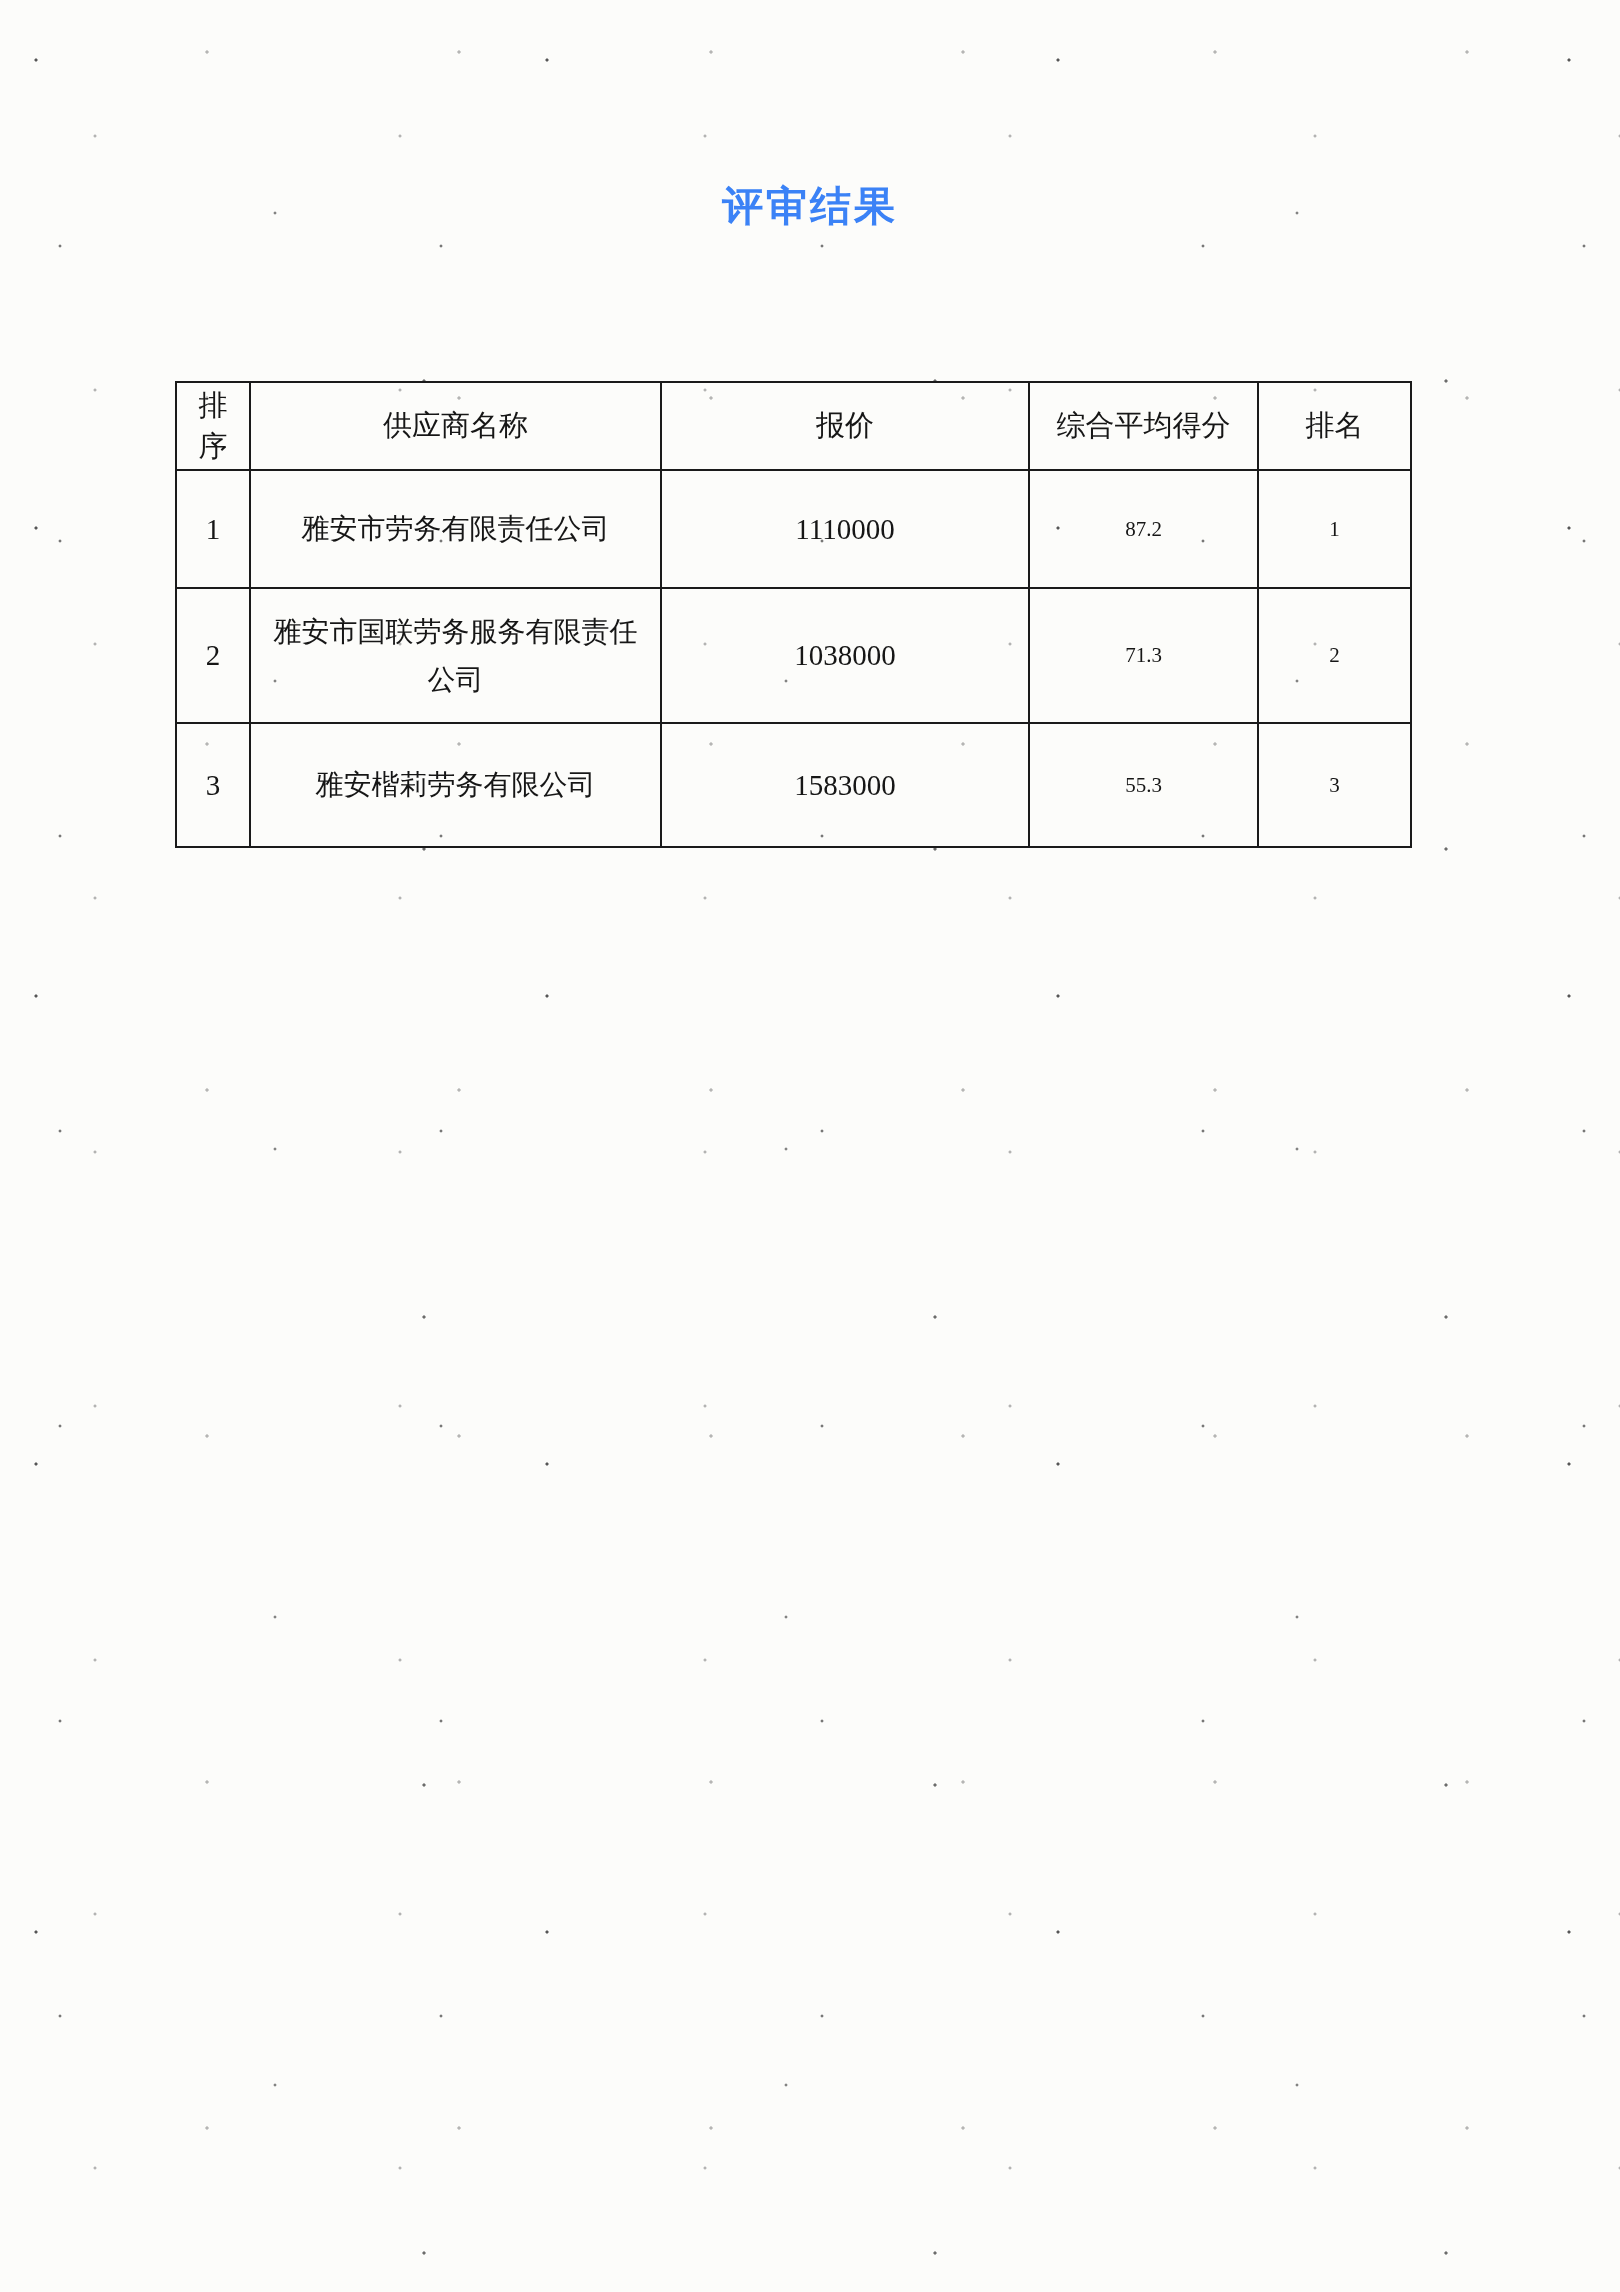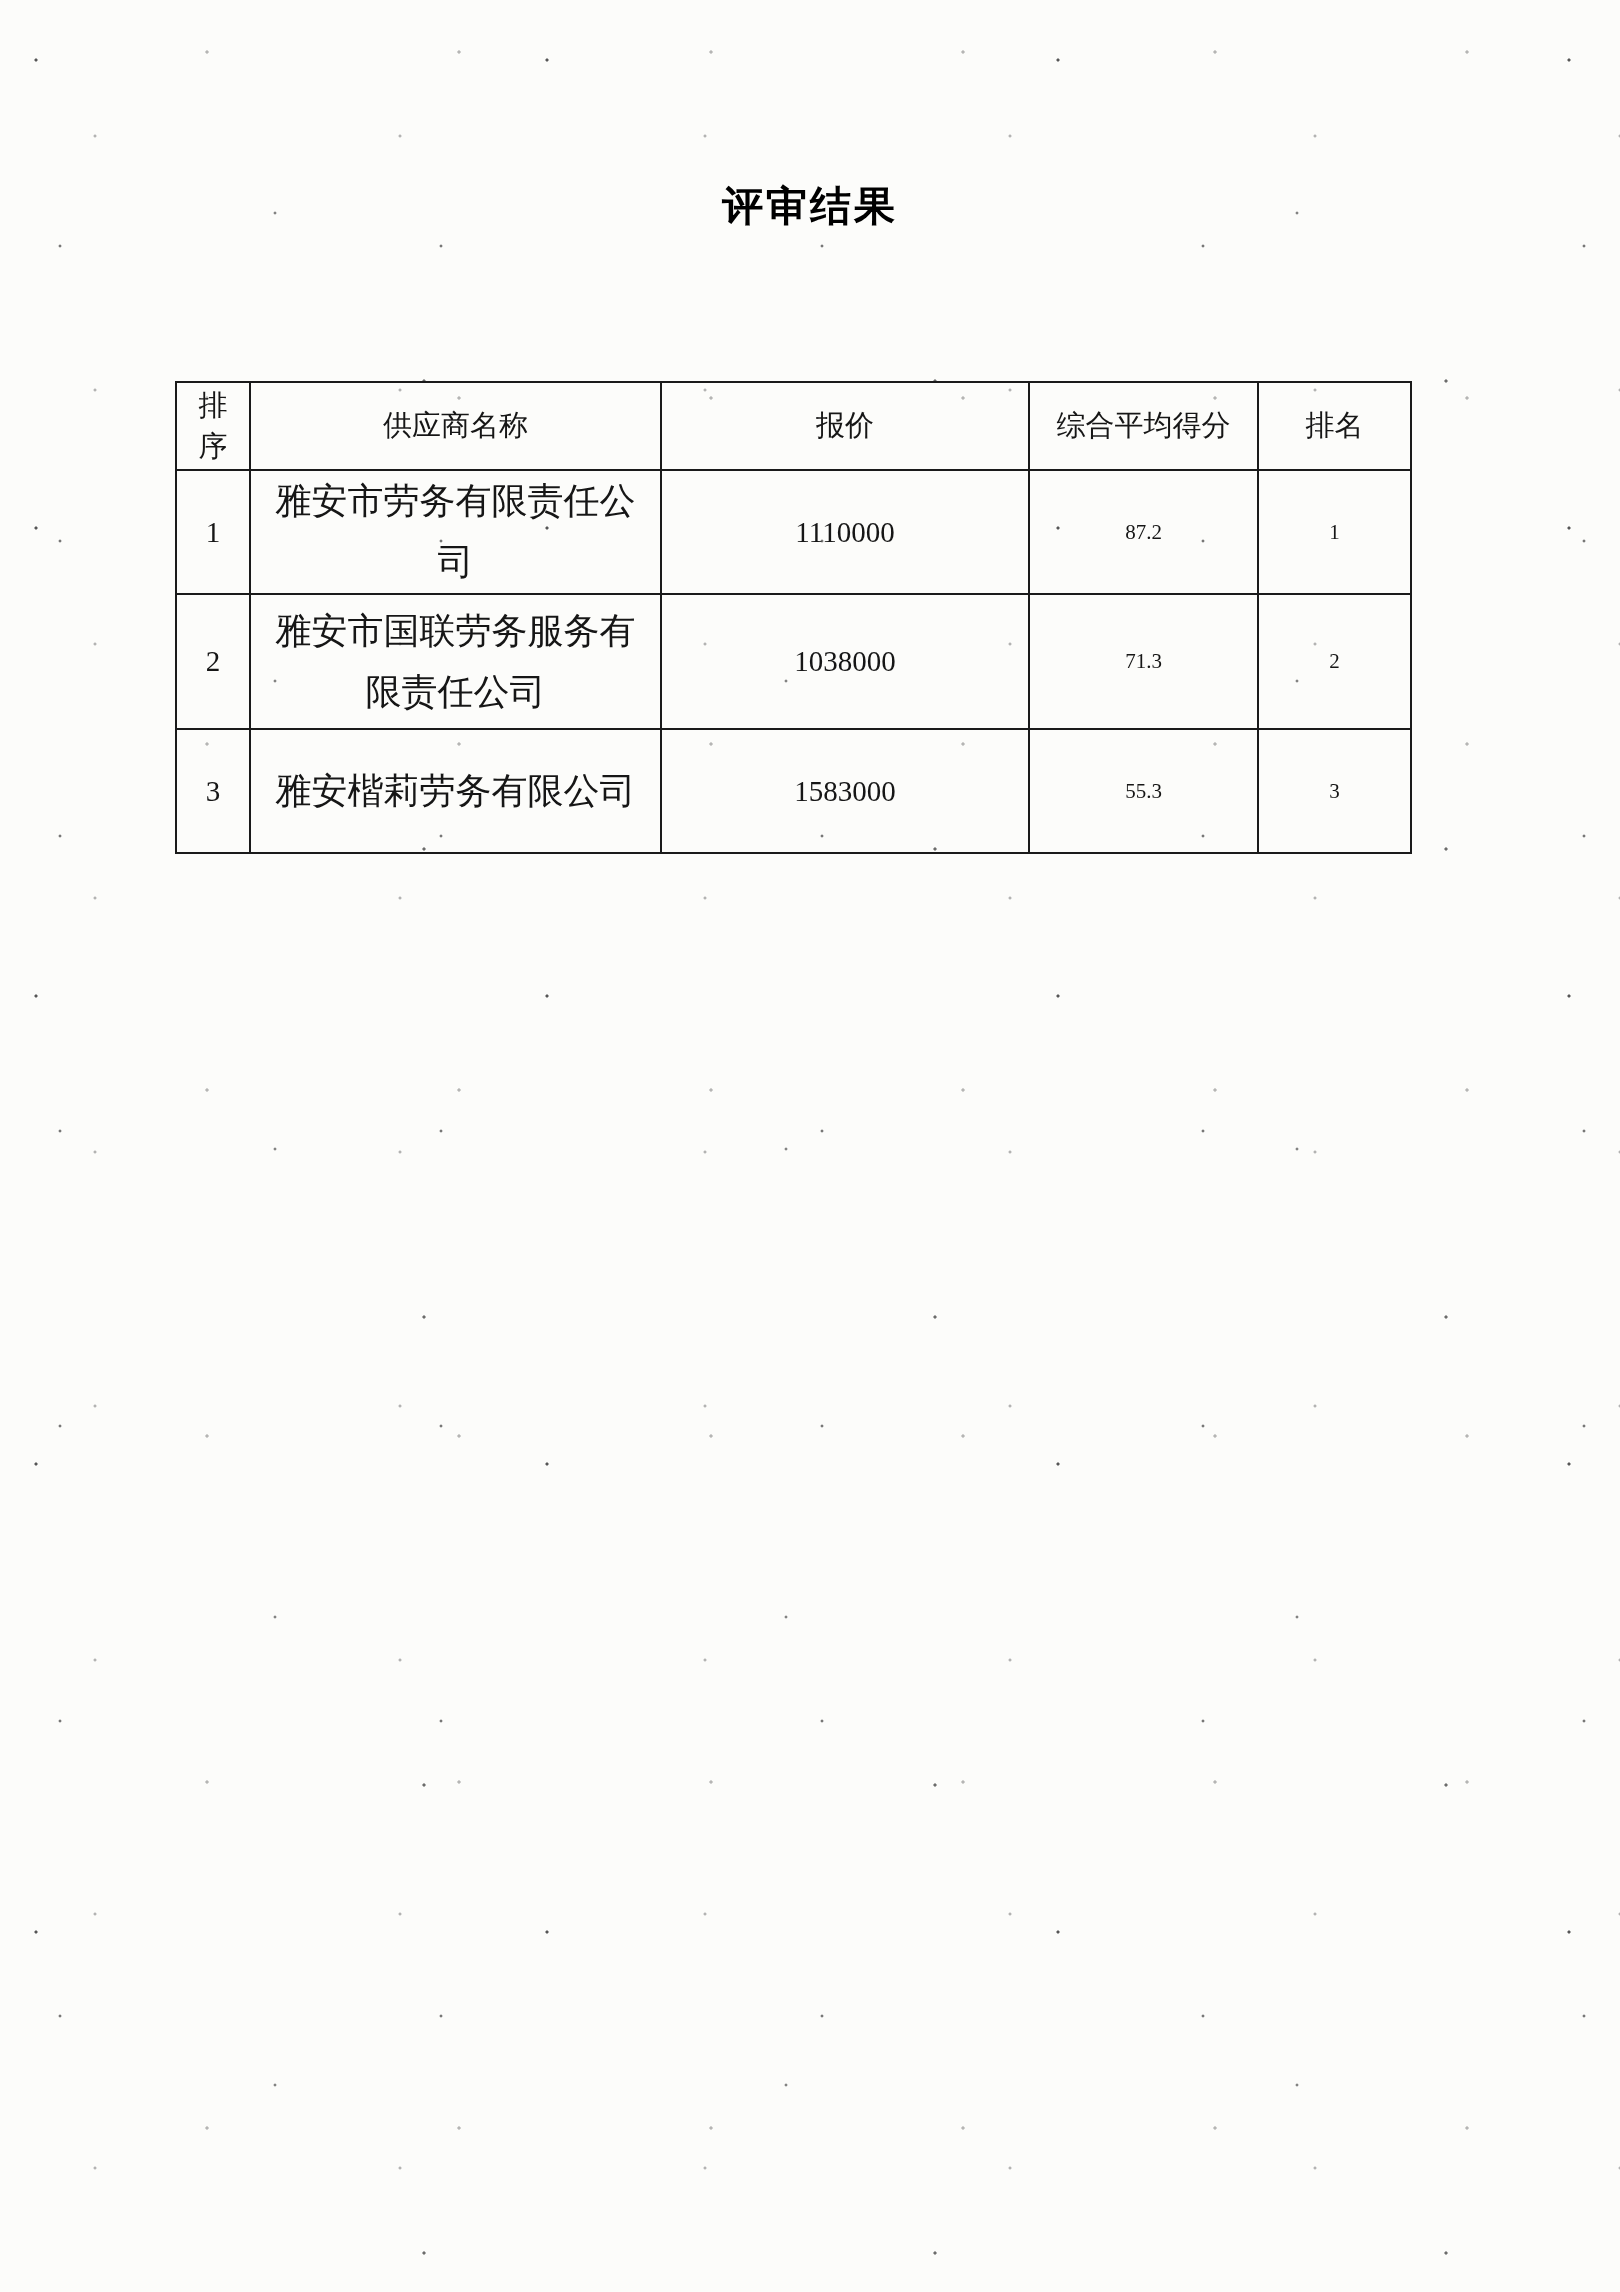--- a/index.html
+++ b/index.html
@@ -36,21 +36,21 @@
 
   .page-title {
     position: absolute;
     top: 179px;
     left: 0;
     width: 100%;
     text-align: center;
     font-size: 41px;
     font-weight: 600;
     letter-spacing: 2.9px;
-    color: #000000;
+    color: #3b82f6;
   }
 
   table.results {
     position: absolute;
     left: 175px;
     top: 381px;
     width: 1235px;
     table-layout: fixed;
     border-collapse: collapse;
   }
@@ -76,21 +76,21 @@
 
   
   .stacked {
     display: inline-block;
     width: 1.05em;
     line-height: 1.4;
     letter-spacing: 0;
   }
 
   td.supplier {
-    font-size: 36px;
+    font-size: 28px;
     line-height: 1.7;
     padding: 0 17.6px;
   }
 
   td.num, td.order { font-size: 29px; }
   td.score, td.rank { font-size: 21px; }
 </style>
 </head>
 <body>
 

